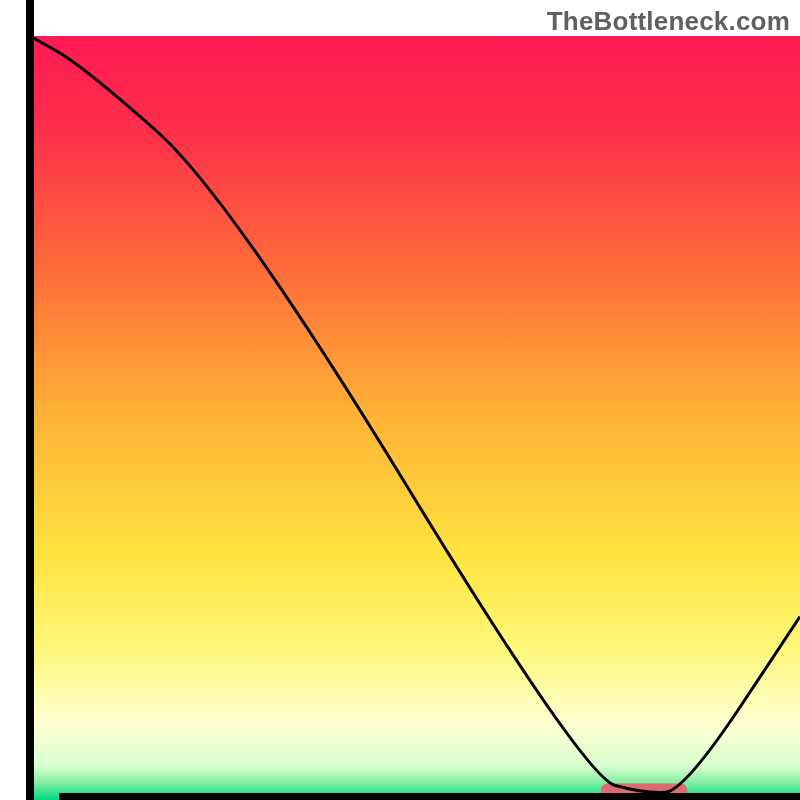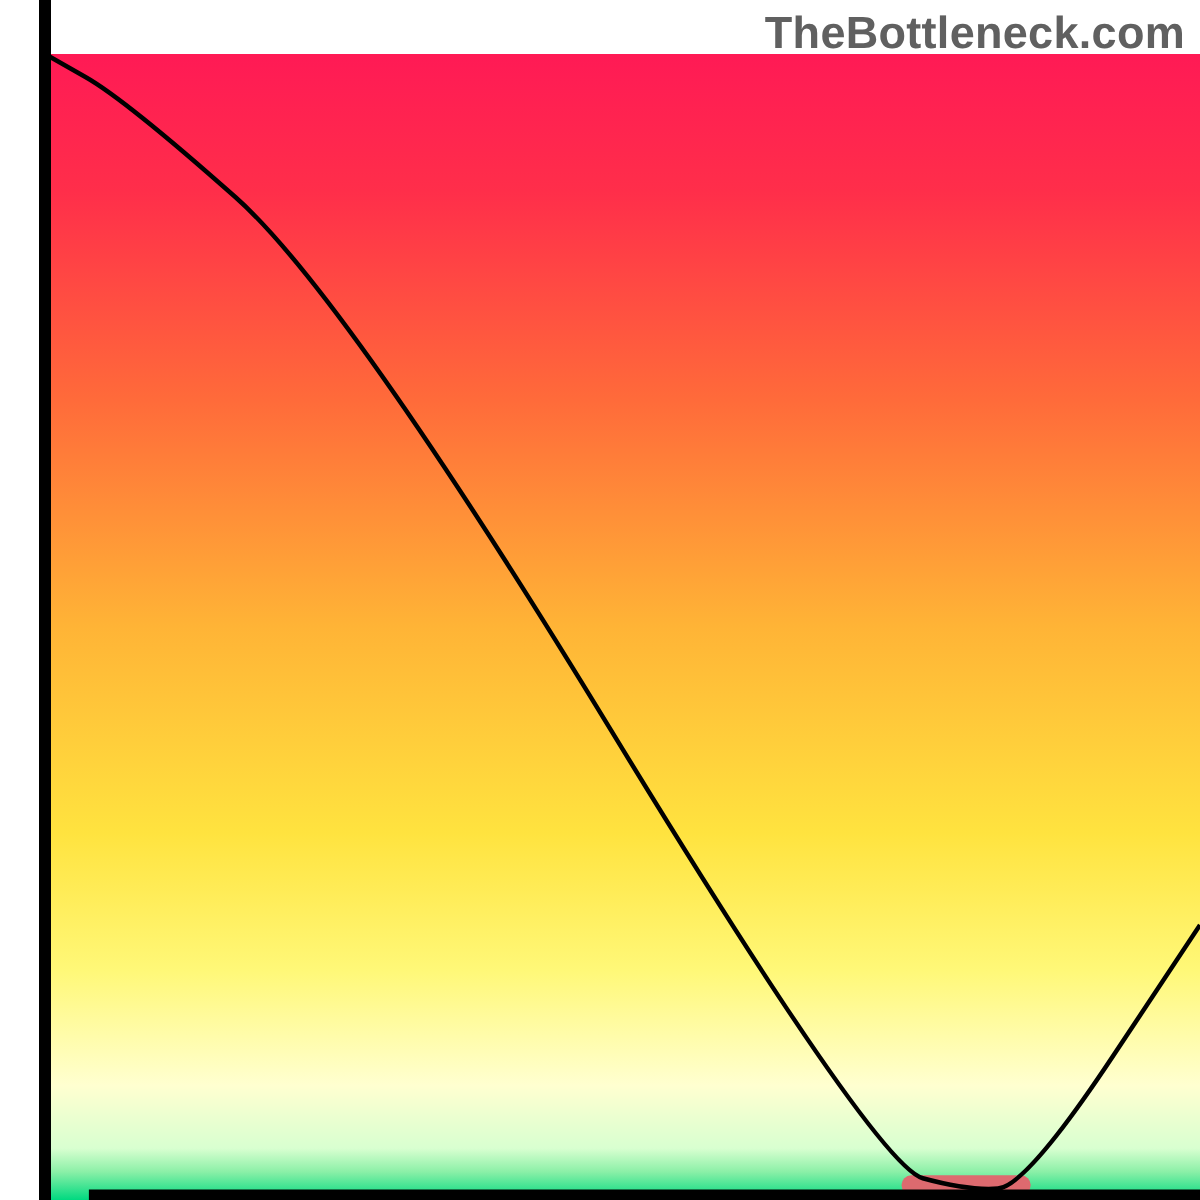--- a/index.html
+++ b/index.html
@@ -13,21 +13,21 @@
   }
   .frame {
     position: relative;
     width: 800px;
     height: 800px;
   }
   .watermark {
     position: absolute;
     top: 6px;
     right: 10px;
-    font-size: 30px;
+    font-size: 26px;
     font-weight: 600;
     color: #606060;
     letter-spacing: 0.2px;
   }
   svg {
     display: block;
   }
 </style>
 </head>
 <body>

